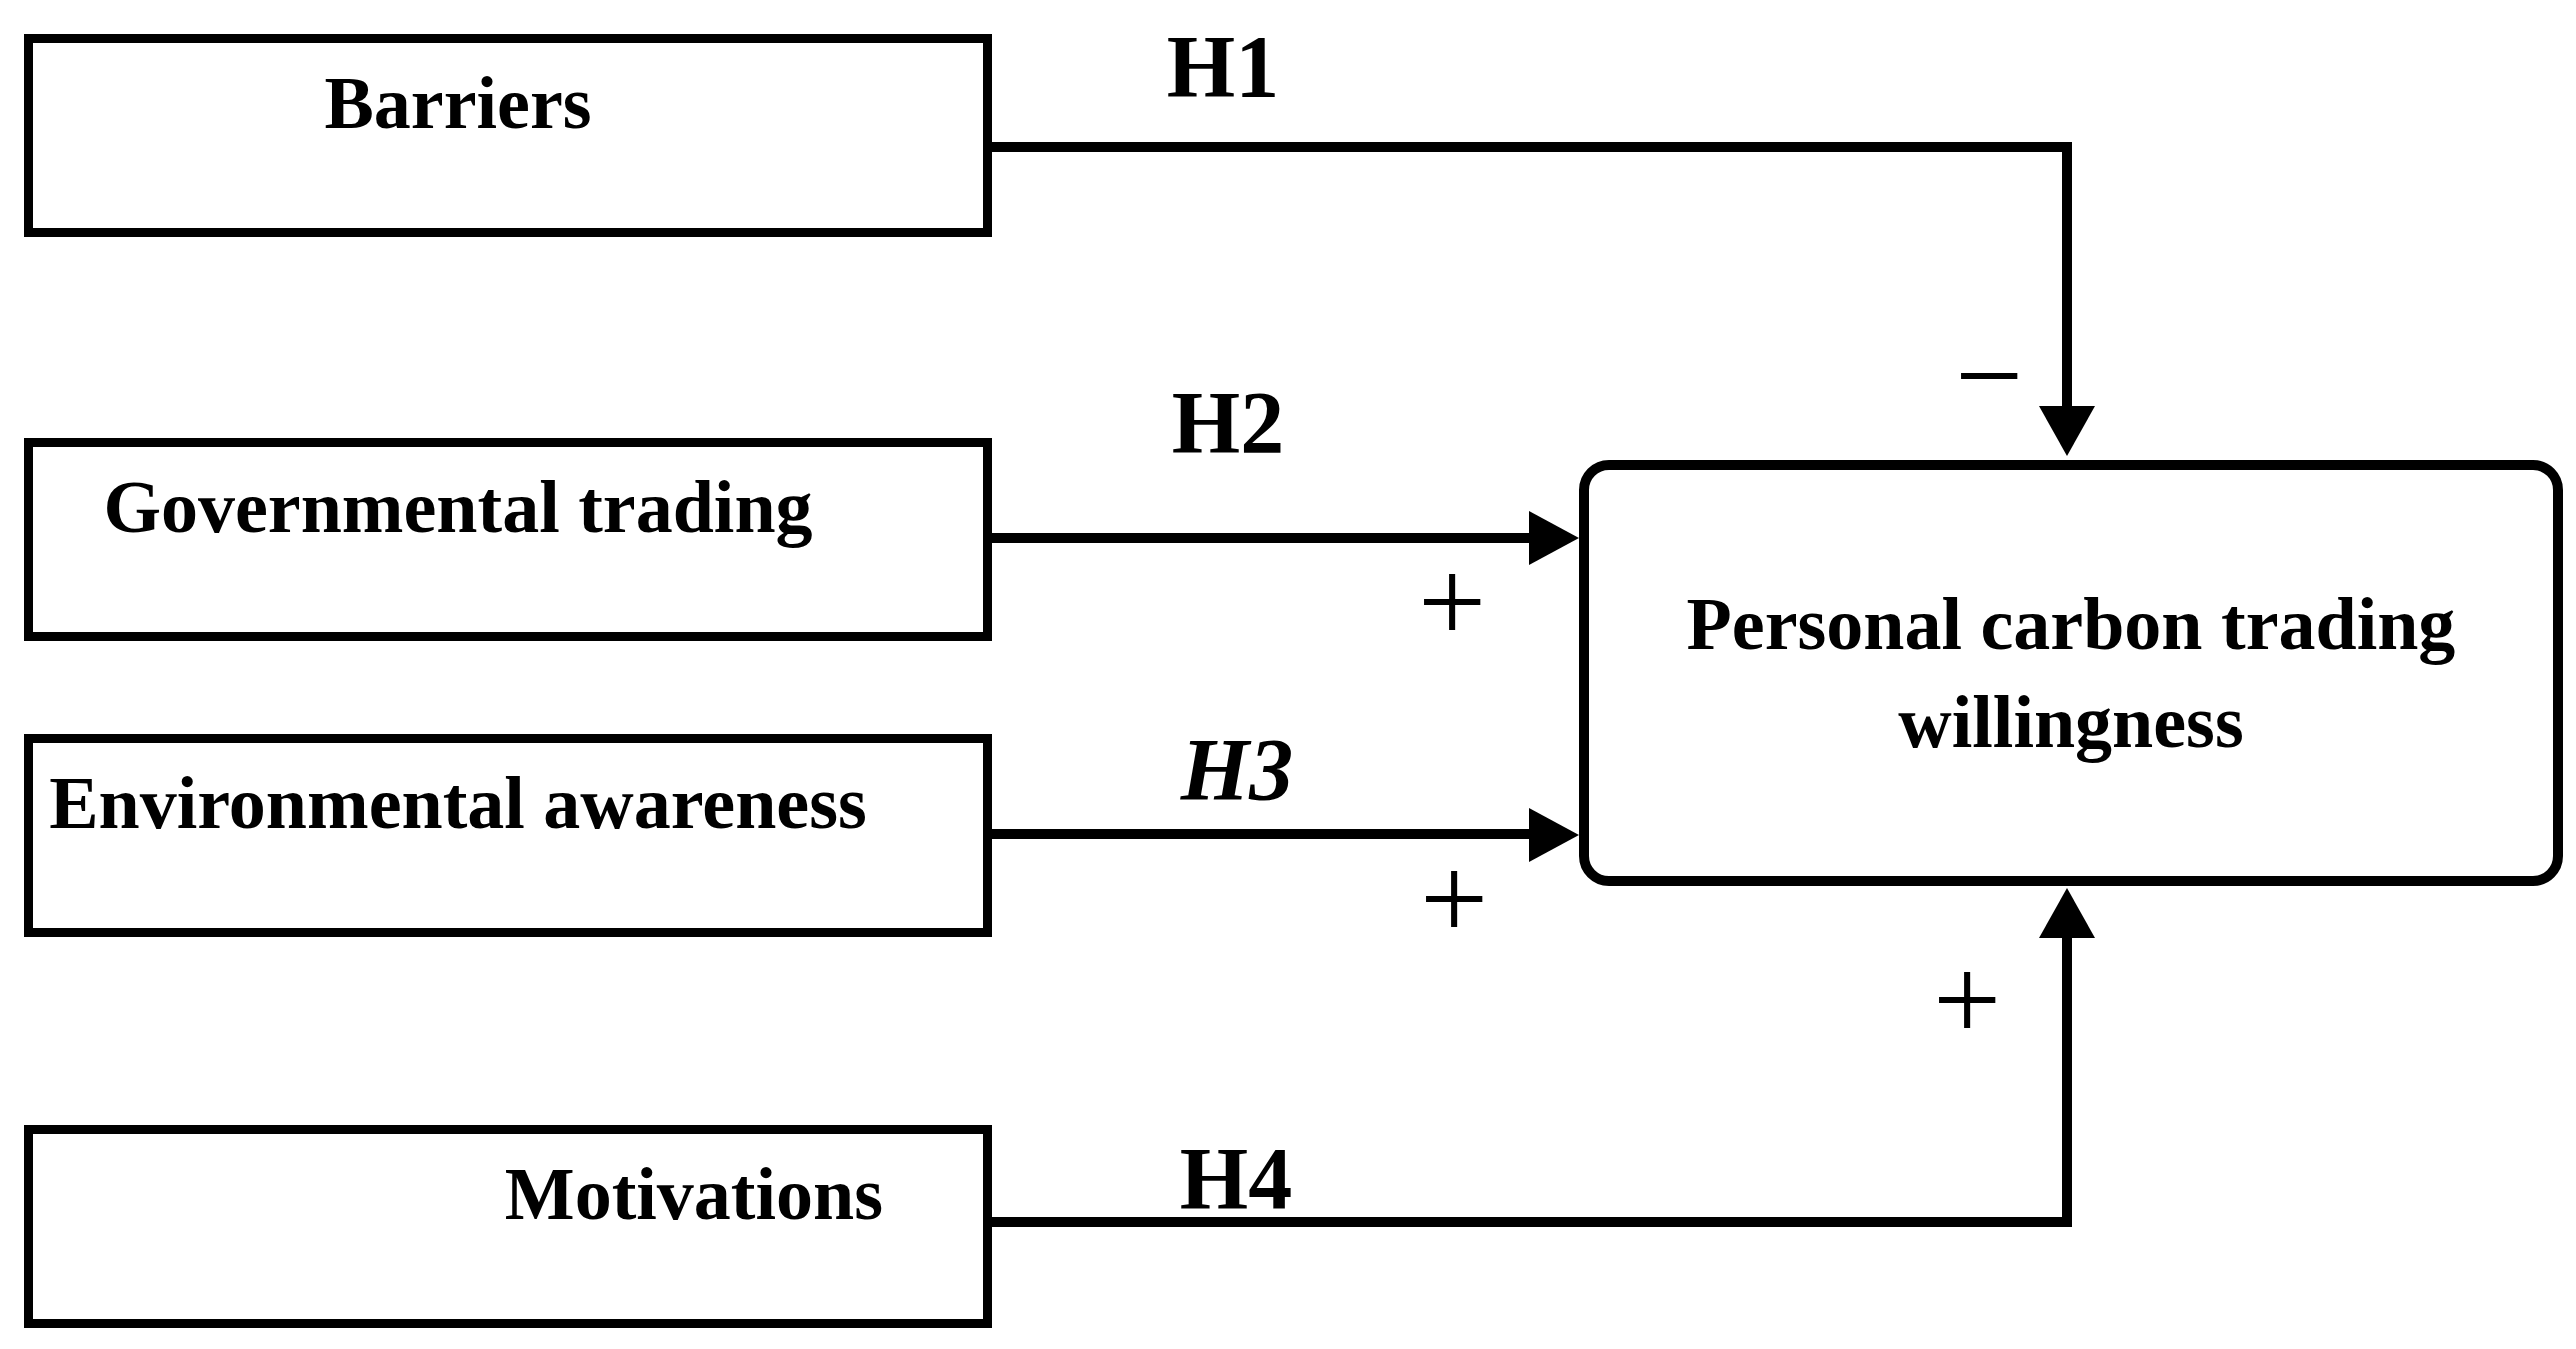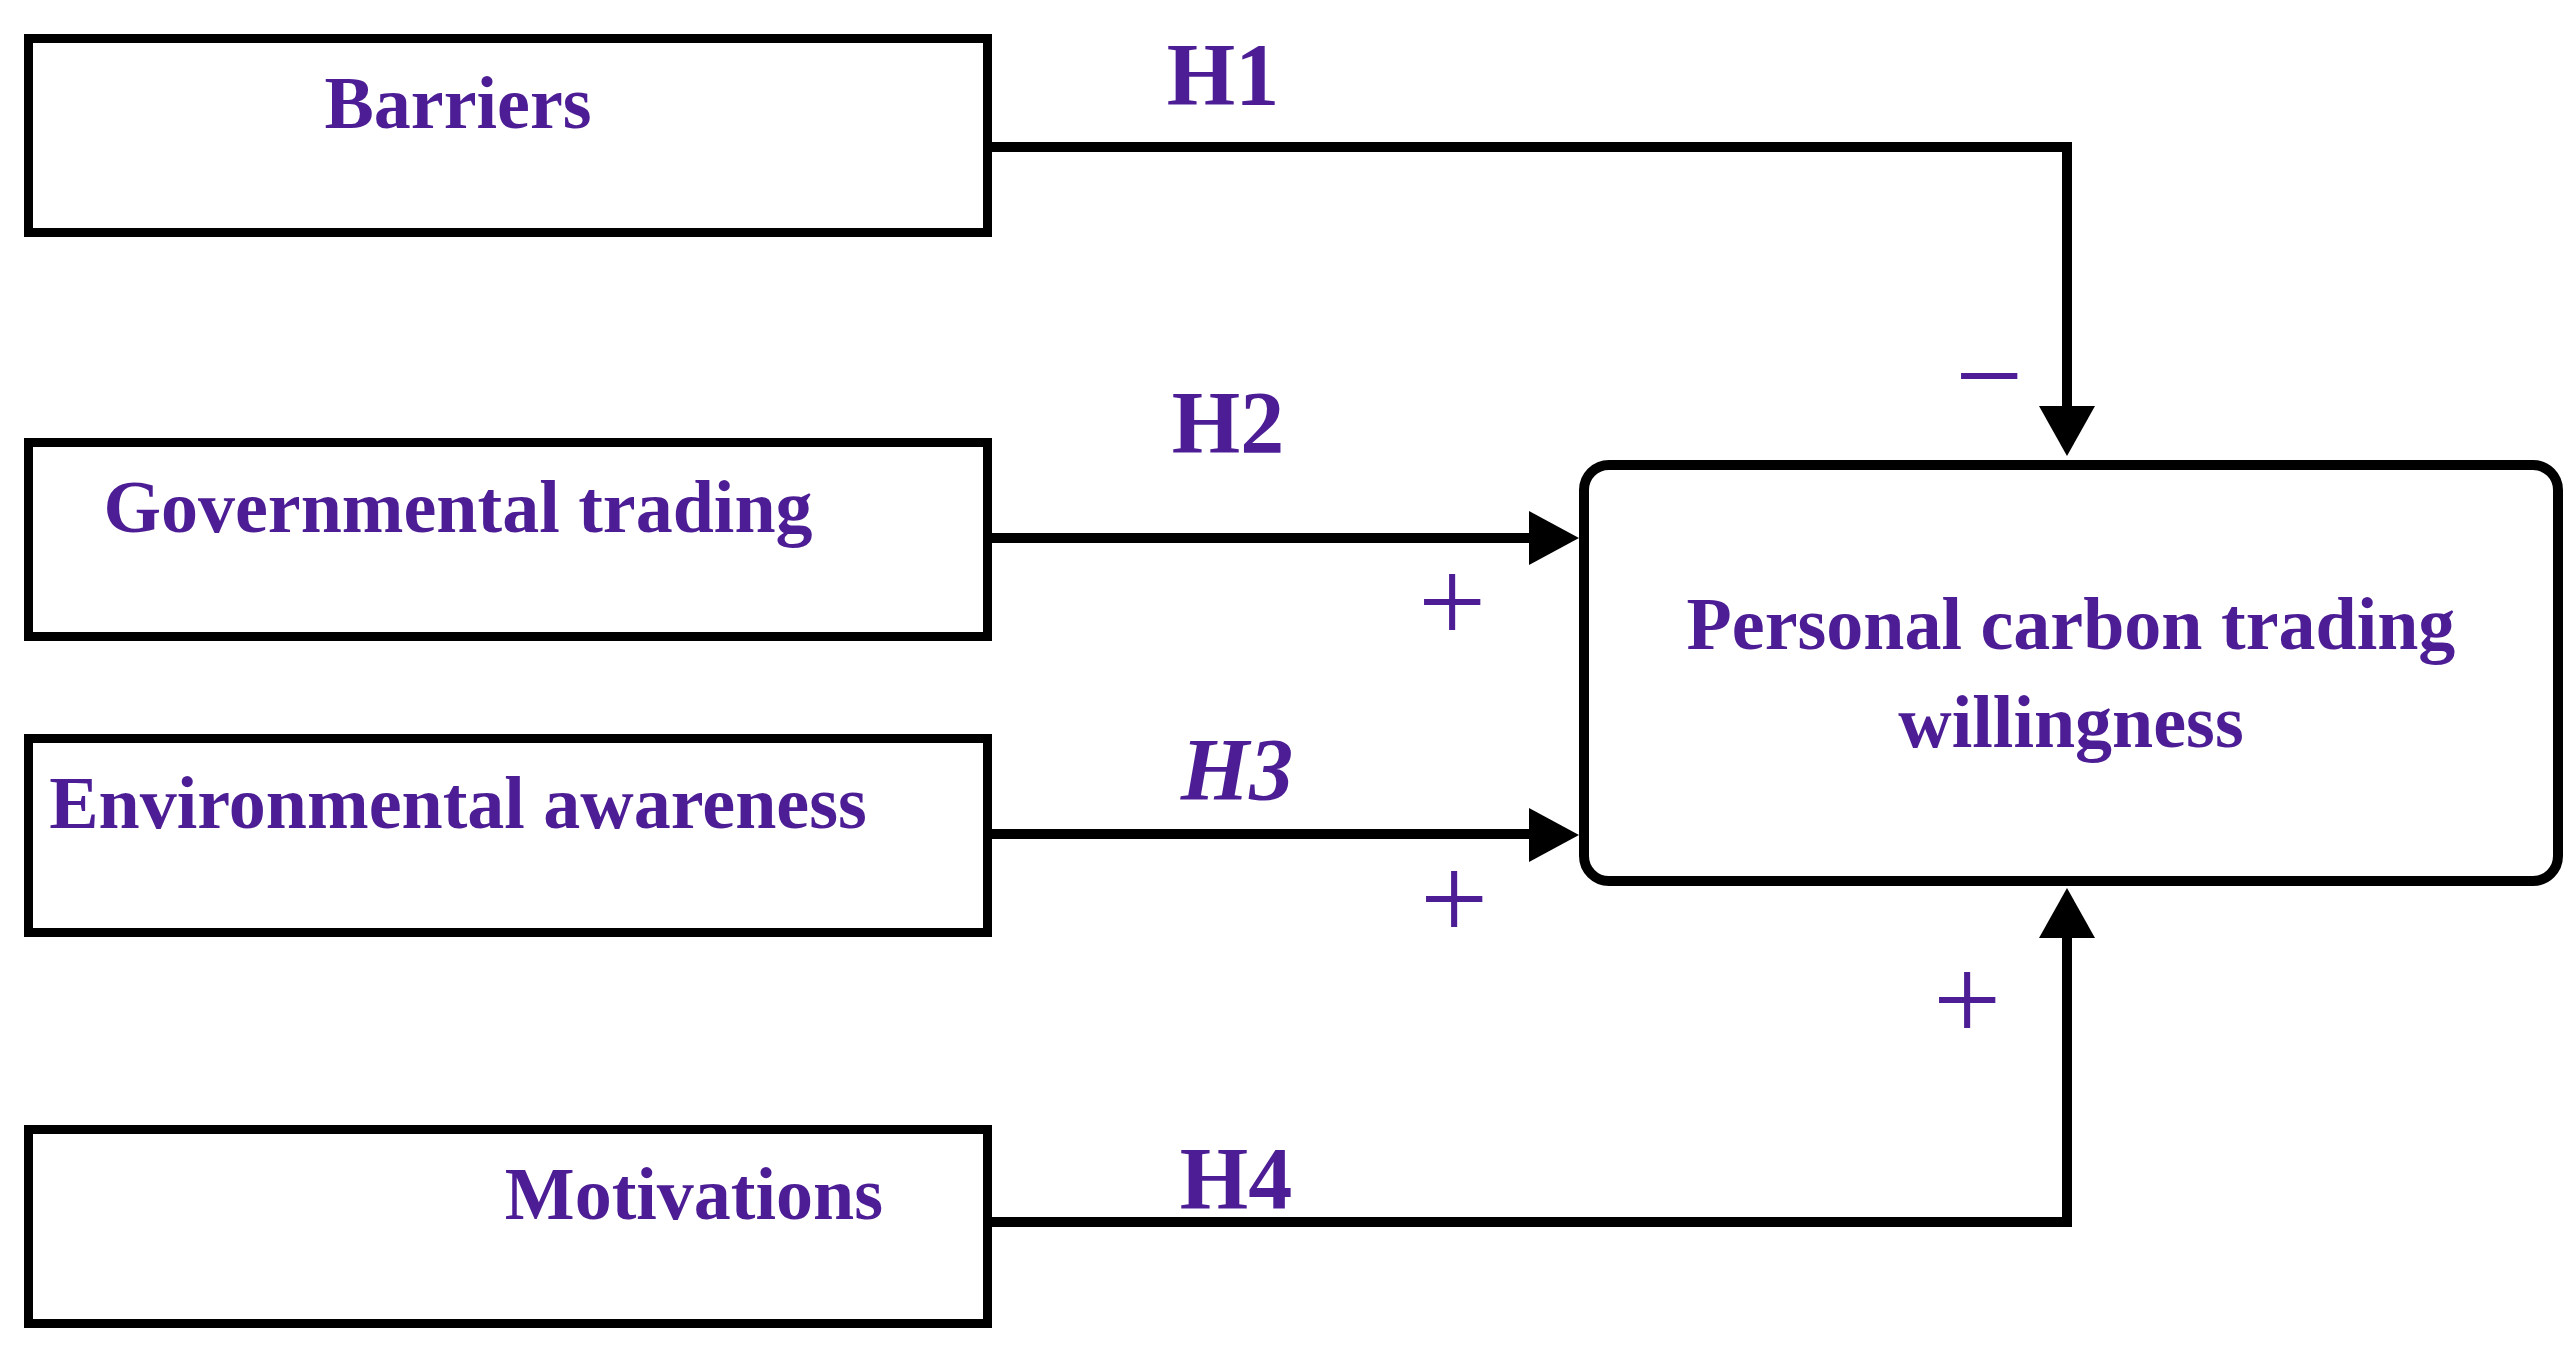--- a/index.html
+++ b/index.html
@@ -6,21 +6,21 @@
     margin: 0;
     padding: 0;
     background: #ffffff;
   }
   .canvas {
     position: relative;
     width: 2576px;
     height: 1349px;
     background: #ffffff;
     font-family: "Liberation Serif", "DejaVu Serif", serif;
-    color: #4c1d95;
+    color: #000000;
     overflow: hidden;
   }
   
   .node {
     position: absolute;
     background: #ffffff;
     border: 9px solid #000000;
     box-sizing: border-box;
     display: flex;
     align-items: center;
@@ -95,21 +95,21 @@
   #arrowhead-h4 { left: 2039px; top: 888px; }
 
   
   .path-label {
     position: absolute;
     transform: translate(-50%, -50%);
     font-size: 88px;
     font-weight: bold;
     white-space: nowrap;
   }
-  #label-h1 { left: 1223px; top: 74px;   }
+  #label-h1 { left: 1223px; top: 66px;   }
   #label-h2 { left: 1228px; top: 422px;  }
   #label-h3 { left: 1237px; top: 769px; font-style: italic;  }
   #label-h4 { left: 1236px; top: 1178px; }
 
   .path-sign {
     position: absolute;
     transform: translate(-50%, -50%);
     font-size: 121px;
     font-weight: normal;
     white-space: nowrap;

